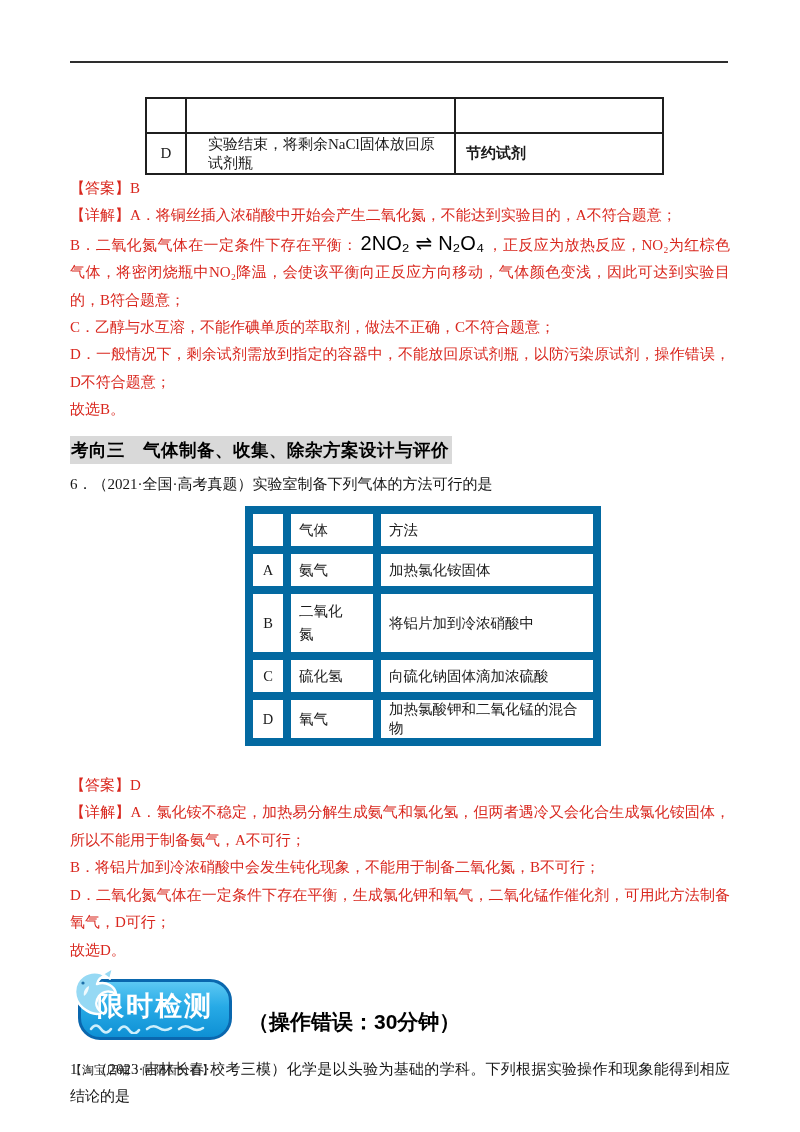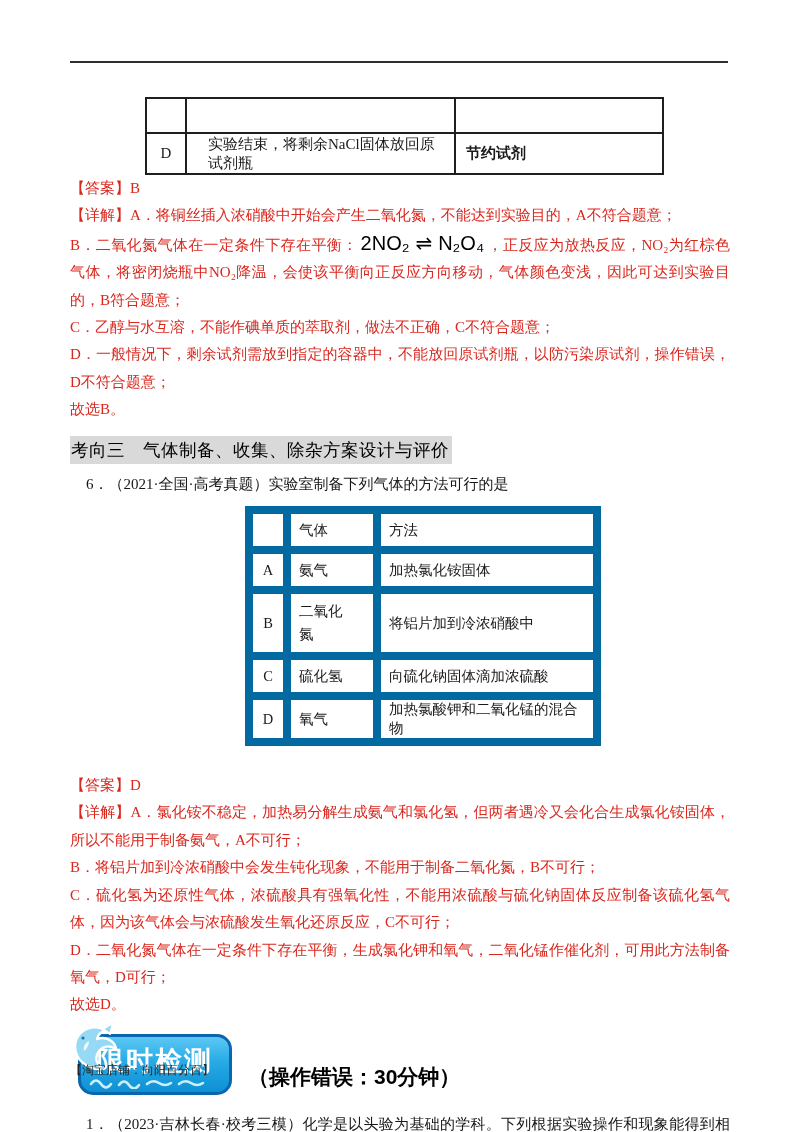--- a/index.html
+++ b/index.html
@@ -22,43 +22,43 @@
 
   
   .red p{margin:0;color:#d9271e;font-size:15px;line-height:27.4px;text-align:justify;}
   .eq{color:#000000;font-size:20px;font-family:Liberation Sans, sans-serif;padding:0 3px;}
 
   
   .kxwrap{margin-top:12px;line-height:26px;}
   .kaoxiang{
     display:inline-block;background:#d9d9d9;color:#000;
     font-family:"Liberation Sans","DejaVu Sans",sans-serif;
-    font-weight:normal;font-size:17.5px;padding:1px 3px 1px 1px;letter-spacing:0.5px;
+    font-weight:bold;font-size:17.5px;padding:1px 3px 1px 1px;letter-spacing:0.5px;
   }
 
-  .stem{margin:7px 0 0 16px;font-size:15px;line-height:27.4px;color:#161616;text-align:justify;}
+  .stem{margin:7px 0 0 0;font-size:15px;line-height:27.4px;color:#161616;text-align:justify;}
 
   
   table.t2{border-collapse:collapse;margin:8px 0 0 175px;table-layout:fixed;}
   table.t2 td{border:8px solid #0369a1;font-size:14.5px;vertical-align:middle;padding:0 8px;}
   table.t2 td.c1{width:20px;text-align:center;padding:0 5px;}
   table.t2 td.c2{width:66px;}
   table.t2 td.c3{width:196px;}
   table.t2 tr td{height:32px;}
   table.t2 tr.rowB td{height:58px;}
   .gaswrap{display:inline-block;width:52px;line-height:23px;}
 
   .red2{margin-top:26px;}
 
   
   .timed-row{display:flex;align-items:flex-end;margin-top:10px;height:66px;}
   .badge{
     position:relative;width:148px;height:55px;margin-left:8px;flex:none;
     background:linear-gradient(180deg,#5cc8f3 0%,#27aae6 45%,#0e90d4 100%);
-    border:3px solid #0a67ae;border-radius:15px;
+    border:3px solid #0a67ae;border-radius:22px;
     display:flex;align-items:center;justify-content:center;
   }
   .badge-label{
     color:#ffffff;font-family:"Liberation Sans","DejaVu Sans",sans-serif;
     font-weight:bold;font-size:27px;letter-spacing:2px;margin-top:-6px;
   }
   .waves{position:absolute;left:8px;bottom:3px;}
   .dolphin{position:absolute;left:-12px;top:-16px;}
   .suggest{
     margin-left:16px;padding-bottom:4px;color:#000;
@@ -134,21 +134,20 @@
       <td class="c2"><span class="gaswrap">氧气</span></td>
       <td class="c3">加热氯酸钾和二氧化锰的混合物</td>
     </tr>
   </tbody>
     </table>
 
   <div class="red red2">
     <p>【答案】D</p>
     <p>【详解】A．氯化铵不稳定，加热易分解生成氨气和氯化氢，但两者遇冷又会化合生成氯化铵固体，所以不能用于制备氨气，A不可行；</p>
     <p>B．将铝片加到冷浓硝酸中会发生钝化现象，不能用于制备二氧化氮，B不可行；</p>
-    <p>C．硫化氢为还原性气体，浓硫酸具有强氧化性，不能用浓硫酸与硫化钠固体反应制备该硫化氢气体，因为该气体会与浓硫酸发生氧化还原反应，C不可行；</p>
     <p>D．二氧化氮气体在一定条件下存在平衡，生成氯化钾和氧气，二氧化锰作催化剂，可用此方法制备氧气，D可行；</p>
     <p>故选D。</p>
   </div>
 
   <div class="timed-row">
     <div class="badge">
       <svg class="dolphin" width="52" height="50" viewBox="0 0 52 50">
         <path d="M14 42 C4 34 3 18 14 10 C21 5 31 5 36 10 C32 11 29 14 28 18 C37 15 46 20 47 28 C41 24 34 25 30 30 C25 37 28 43 33 47 C25 50 19 46 14 42 Z" fill="#96d9f4" stroke="#ffffff" stroke-width="2.4" stroke-linejoin="round"></path>
         <path d="M34 8 L44 2 L41 13 Z" fill="#96d9f4" stroke="#ffffff" stroke-width="2" stroke-linejoin="round"></path>
         <path d="M20 20 C16 22 14 26 15 30 C18 28 20 24 20 20 Z" fill="#ffffff" opacity="0.85"></path>

